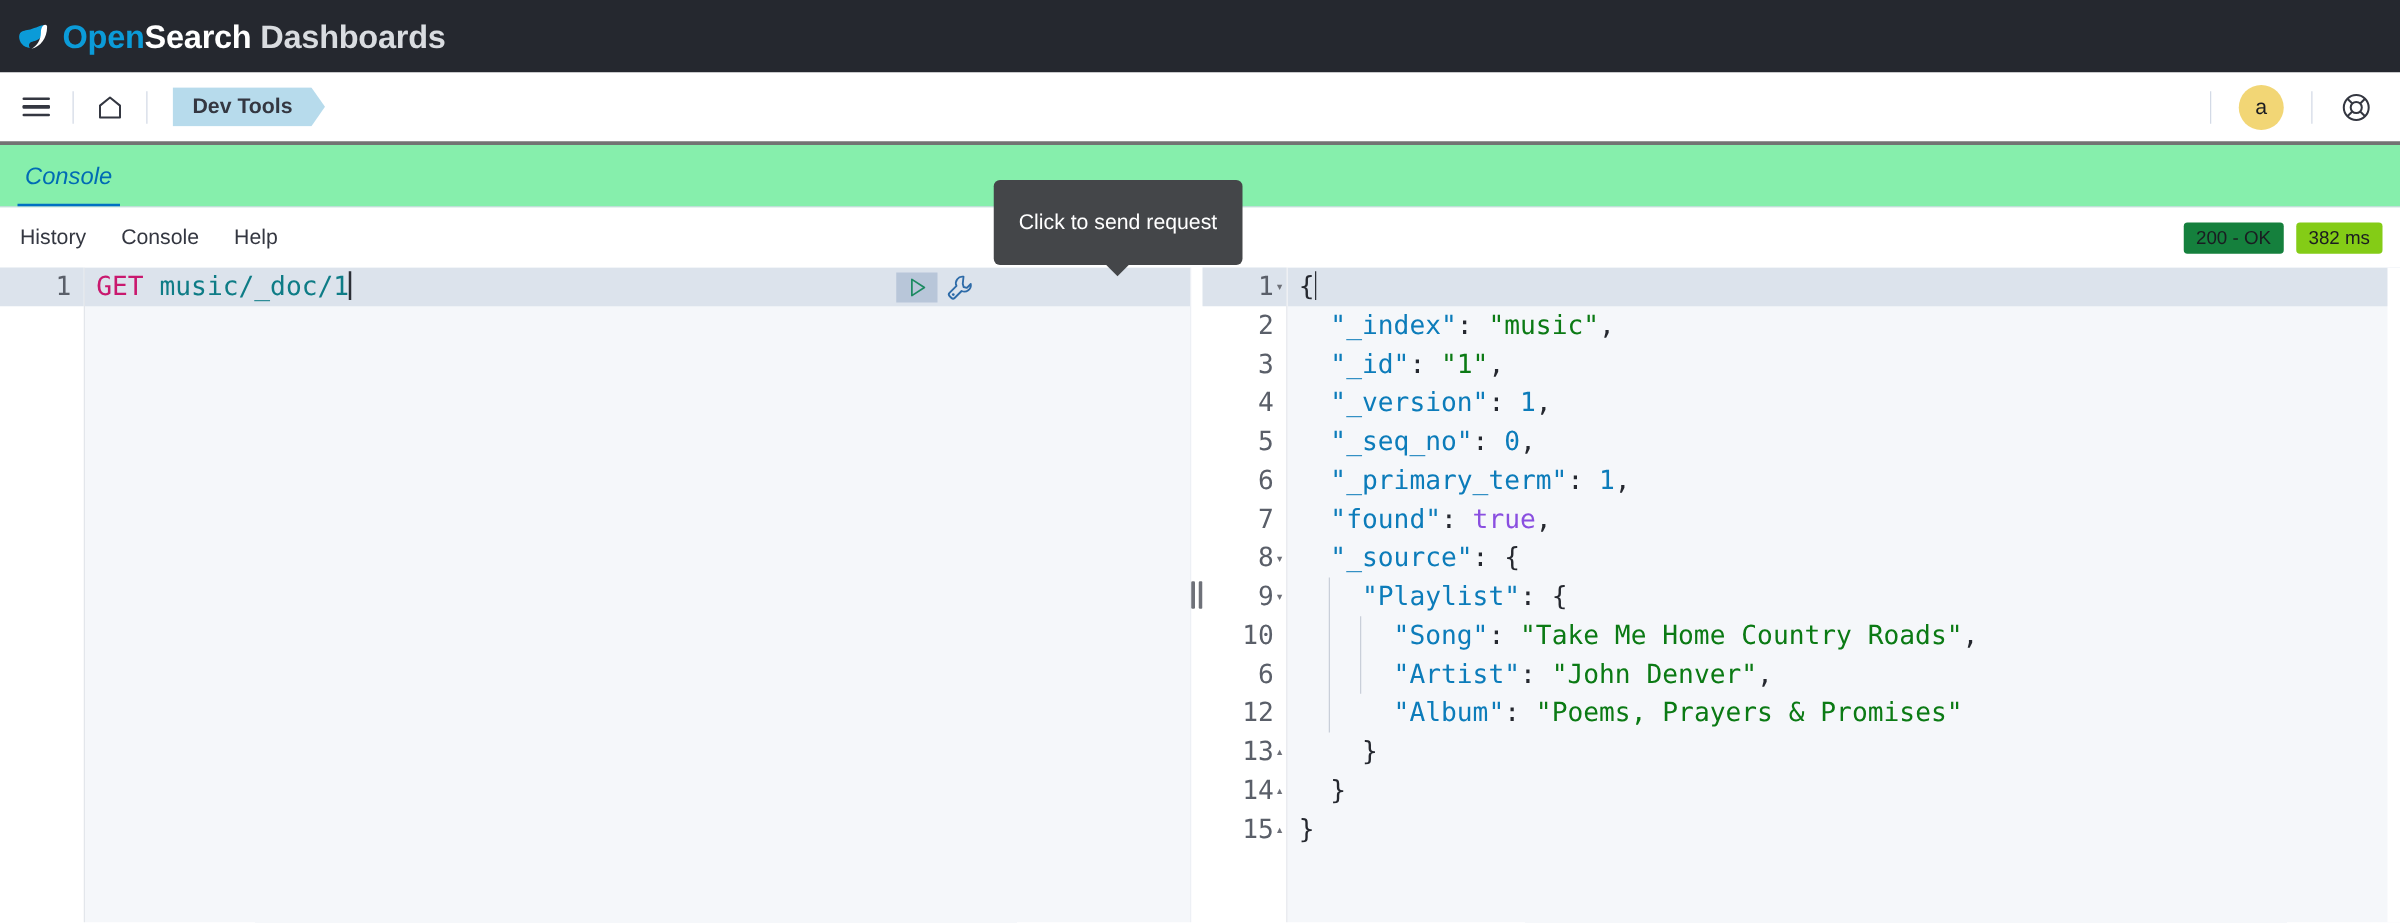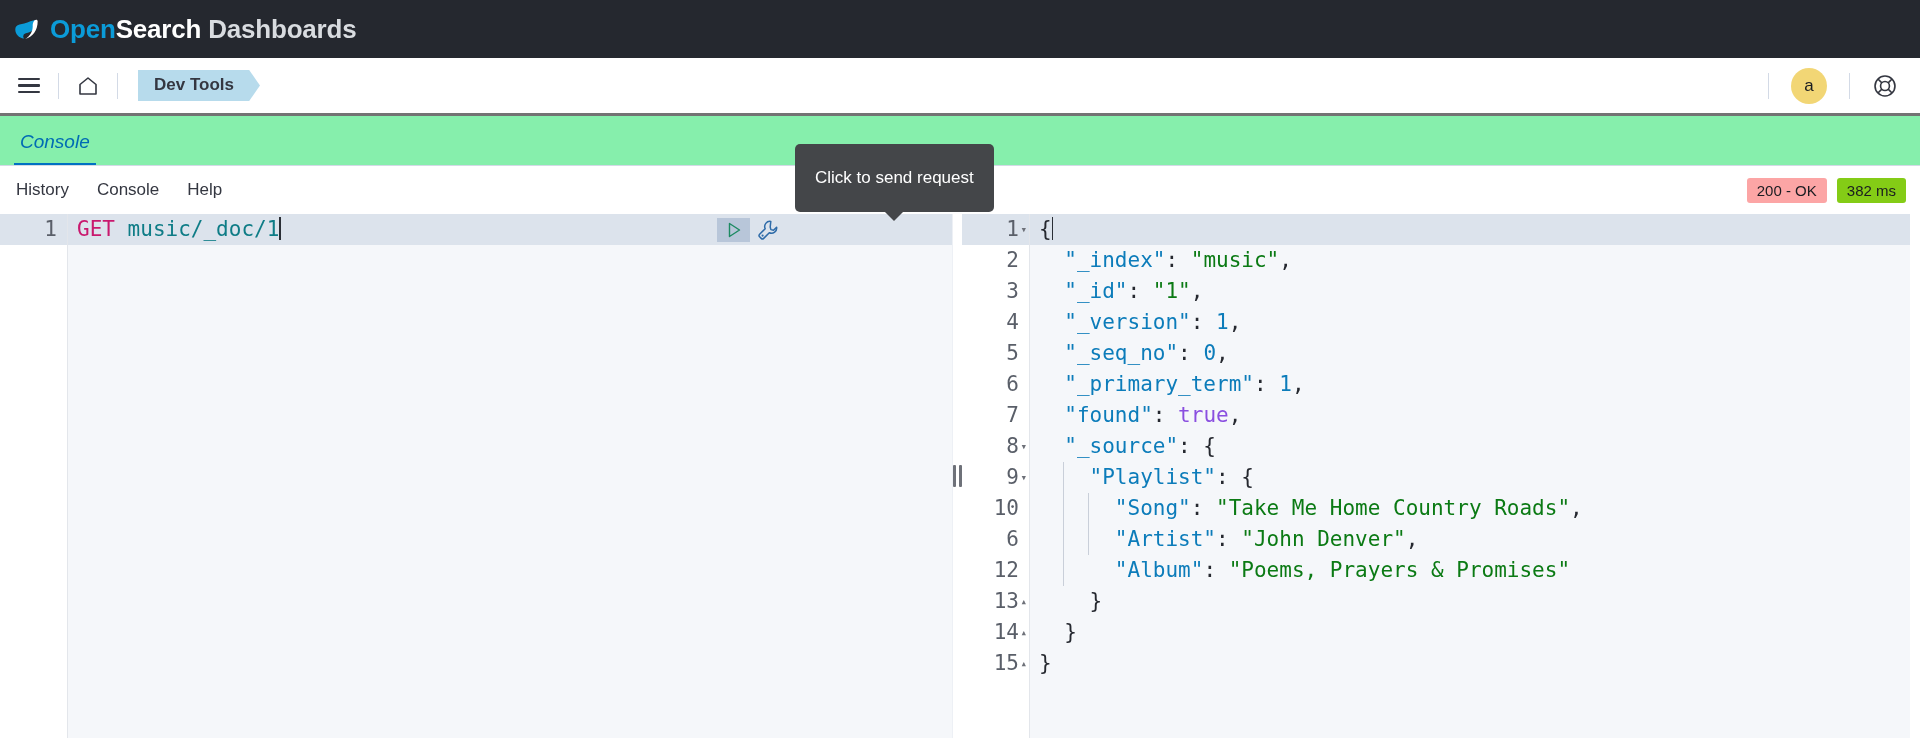--- a/index.html
+++ b/index.html
@@ -115,21 +115,21 @@
     cursor: pointer;
   }
   .badges { margin-left: auto; display: flex; gap: 10px; padding-right: 14px; }
   .badge {
     font-size: 15px;
     border-radius: 3px;
     padding: 4px 10px;
     color: #1a1c21;
     white-space: nowrap;
   }
-  .badge-ok { background: #fca5a5; }
+  .badge-ok { background: #15803d; }
   .badge-time { background: #84cc16; }
 
   
   #send-tooltip {
     position: absolute;
     left: 795px;
     top: -22px;
     background: #444649;
     color: #ffffff;
     font-size: 17px;

